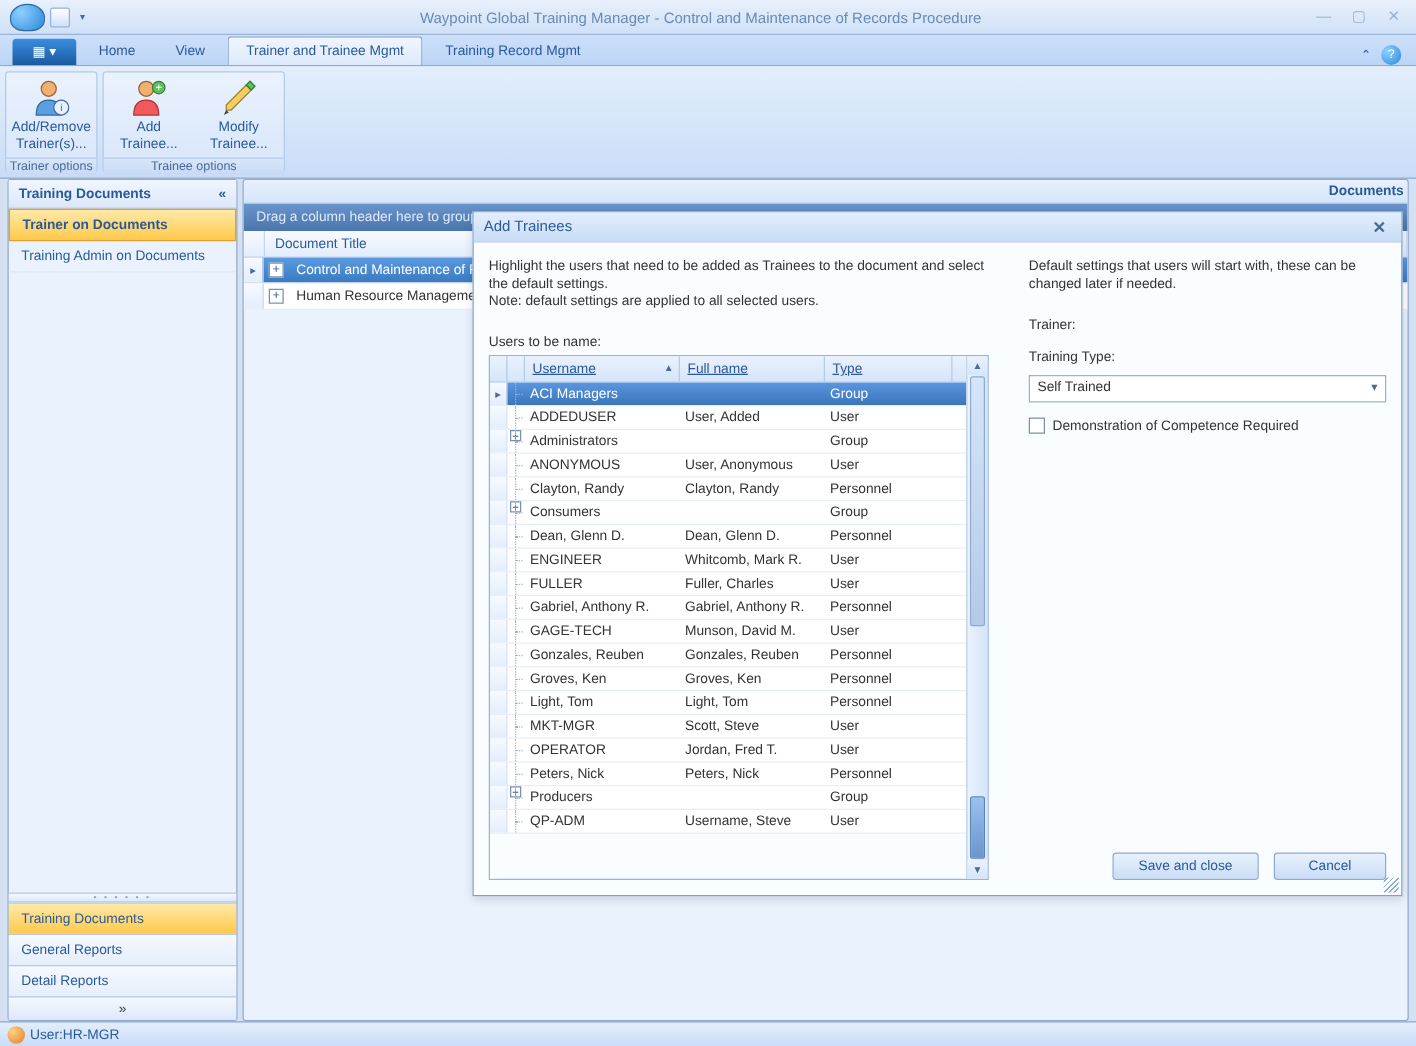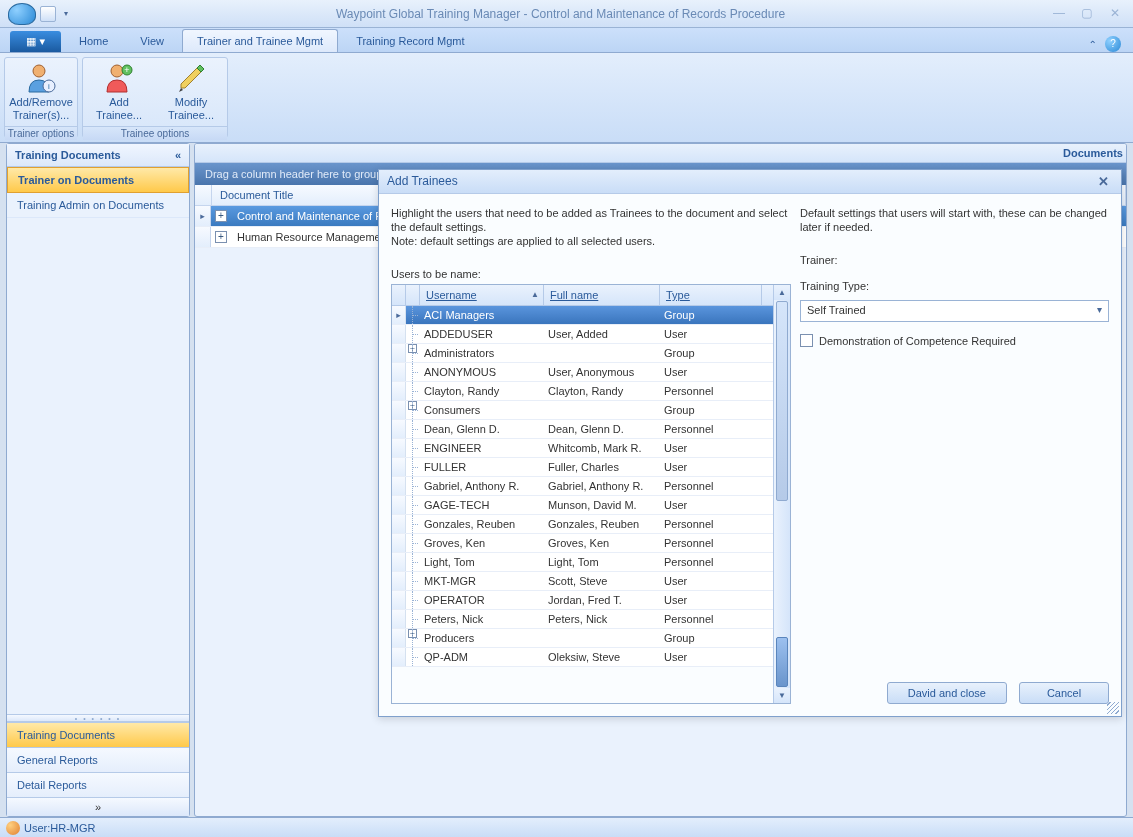--- a/index.html
+++ b/index.html
@@ -53,21 +53,21 @@
 .grid-row { display: flex; border-bottom: 1px solid #e8eef8; align-items: center; }
 .grid-row.selected { background: linear-gradient(#5a9ae0, #3a7ac0); color: #fff; }
 .row-indicator { width: 16px; height: 20px; background: linear-gradient(#f7faff,#e3eefc); border-right: 1px solid #c5d5ee; text-align: center; color: #4a6a9a; font-size: 9px; line-height: 20px; }
 .expander { width: 12px; height: 12px; border: 1px solid #7a90b0; background: #fff; color: #3a5a80; font-size: 10px; line-height: 10px; text-align: center; margin: 0 4px; }
 .grid-cell { padding: 3px 6px; }
 
 
 .dialog { position: absolute; left: 378px; top: 169px; width: 744px; height: 548px; background: #fafdff; border: 1px solid #7fa0cc; box-shadow: 0 2px 8px rgba(0,0,0,0.15); display: flex; flex-direction: column; }
 .dlg-title { background: linear-gradient(#e3eefc, #c9ddf7); padding: 4px 8px; color: #2a5a9a; display: flex; justify-content: space-between; border-bottom: 1px solid #b5cae8; font-size: 12px; }
 .dlg-close { color: #4a6a9a; font-weight: bold; cursor: default; padding: 0 4px; font-size: 13px; }
-.dlg-body { flex: 1; display: flex; padding: 12px; gap: 9px; overflow: hidden; }
+.dlg-body { flex: 1; display: flex; padding: 12px; gap: 32px; overflow: hidden; }
 .dlg-left { width: 400px; display: flex; flex-direction: column; }
 .hint-text { color: #333; font-size: 11px; line-height: 14px; margin-bottom: 20px; }
 .users-label { color: #333; margin-bottom: 4px; }
 .user-grid { border: 1px solid #9ab3d5; flex: 1; display: flex; overflow: hidden; }
 .ug-body { flex: 1; overflow: hidden; }
 .ug-header { display: flex; background: linear-gradient(#eaf2fd,#d5e5fa); border-bottom: 1px solid #b5cae8; }
 .ugh { padding: 4px 6px; border-right: 1px solid #b5cae8; color: #2a5a9a; font-size: 11px; position: relative; text-decoration: underline; }
 .ugh .sort { position: absolute; right: 4px; top: 5px; font-size: 8px; color: #4a6a9a; }
 .ug-rows { background: #fff; }
 .ug-row { display: flex; border-bottom: 1px solid #e8eef8; height: 19px; align-items: center; }
@@ -369,21 +369,21 @@
                   <div class="ug-exp">+</div>
                 </div>
                 <div class="ug-cell" style="width:124px;">Producers</div>
                 <div class="ug-cell" style="width:116px;"></div>
                 <div class="ug-cell" style="width:102px;">Group</div>
               </div>
               <div class="ug-row">
                 <div class="ug-ind"></div>
                 <div class="ug-tree branch"></div>
                 <div class="ug-cell" style="width:124px;">QP-ADM</div>
-                <div class="ug-cell" style="width:116px;">Oleksiw, Steve</div>
+                <div class="ug-cell" style="width:116px;">Username, Steve</div>
                 <div class="ug-cell" style="width:102px;">User</div>
               </div>
             </div>
         </div>
         <div class="ug-scroll">
           <div class="ug-arrow" style="top:0;">▲</div>
           <div class="ug-thumb"></div>
           <div class="ug-thumb2"></div>
           <div class="ug-arrow" style="bottom:0;">▼</div>
         </div>
@@ -394,21 +394,21 @@
       <div class="form-label">Trainer:</div>
       <div class="form-label" style="margin-top:6px;">Training Type:</div>
       <div class="combo">
         <span>Self Trained</span>
       </div>
       <div class="checkbox-row">
         <div class="checkbox"></div>
         <span>Demonstration of Competence Required</span>
       </div>
       <div class="dlg-buttons">
-        <div class="dlg-btn">David and close</div>
+        <div class="dlg-btn">Save and close</div>
         <div class="dlg-btn">Cancel</div>
       </div>
     </div>
   </div>
   <div class="resize-grip"></div>
 </div>
 
 <div class="statusbar">
   <div class="user-icon"></div>
   <span>User:HR-MGR</span>

